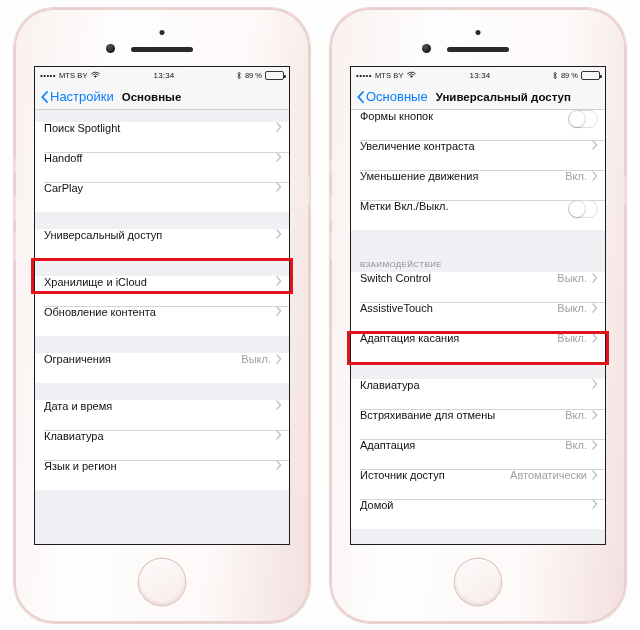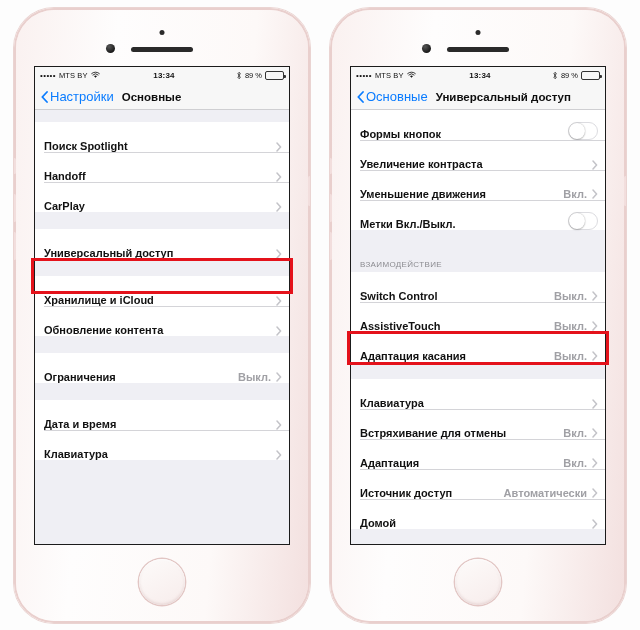--- a/index.html
+++ b/index.html
@@ -102,21 +102,21 @@
     font-size: 7.5px;
     color: #111;
     position: relative;
   }
   .sb-left  { display:flex; align-items:center; gap:3px; }
   .sb-dots  { letter-spacing: .4px; font-size: 8px; line-height: 1; }
   .carrier  { font-size: 7.5px; letter-spacing: .1px; }
   .wifi     { width: 9px; height: 8px; position: relative; top: -0.5px; }
   .sb-time  {
     position: absolute; left: 4px; right: 0; text-align: center;
-    font-size: 8px; font-weight: bold; letter-spacing: .2px;
+    font-size: 8px; font-weight: normal; letter-spacing: .2px;
   }
   .sb-right {
     margin-left: auto; display:flex; align-items:center; gap: 3px;
     position: relative; z-index: 2;
   }
   .bt { width: 6px; height: 9px; }
   .batt-pct { font-size: 7.5px; }
   .batt {
     width: 19px; height: 8.5px;
     border: 1px solid #333; border-radius: 2px;
@@ -162,24 +162,23 @@
     display: flex; align-items: flex-end;
     padding: 0 0 3px 9px;
     font-size: 8px; letter-spacing: .35px;
     color: #8b8b90; text-transform: uppercase;
     background: #efeff4;
   }
   .group { background: #ffffff; }
   .row {
     height: 30px;
     background: #ffffff;
-    display: flex; align-items: flex-end;
+    display: flex; align-items: flex-start;
     padding: 0 7px 0 9px;
     position: relative;
-    font-weight: bold;
   }
   .row + .row::before {
     content: "";
     position: absolute; top: 0; left: 9px; right: 0;
     height: .8px; background: #d4d4d8;
   }
   .row-label {
     font-size: 11px; color: #111; white-space: nowrap;
   }
   .row-right {
@@ -335,20 +334,28 @@
             <div class="row">
               <div class="row-label">Дата и время</div>
               <div class="row-right">
                 <svg viewBox="0 0 6 10" class="chev">
                   <path d="M1 1 4.6 5 1 9" stroke="#c3c3c8" stroke-width="1.5" fill="none" stroke-linecap="round" stroke-linejoin="round"></path>
                 </svg>
               </div>
             </div>
             <div class="row">
               <div class="row-label">Клавиатура</div>
+              <div class="row-right">
+                <svg viewBox="0 0 6 10" class="chev">
+                  <path d="M1 1 4.6 5 1 9" stroke="#c3c3c8" stroke-width="1.5" fill="none" stroke-linecap="round" stroke-linejoin="round"></path>
+                </svg>
+              </div>
+            </div>
+            <div class="row">
+              <div class="row-label">Язык и регион</div>
               <div class="row-right">
                 <svg viewBox="0 0 6 10" class="chev">
                   <path d="M1 1 4.6 5 1 9" stroke="#c3c3c8" stroke-width="1.5" fill="none" stroke-linecap="round" stroke-linejoin="round"></path>
                 </svg>
               </div>
             </div>
           </div>
         </div>
     </div>
 

